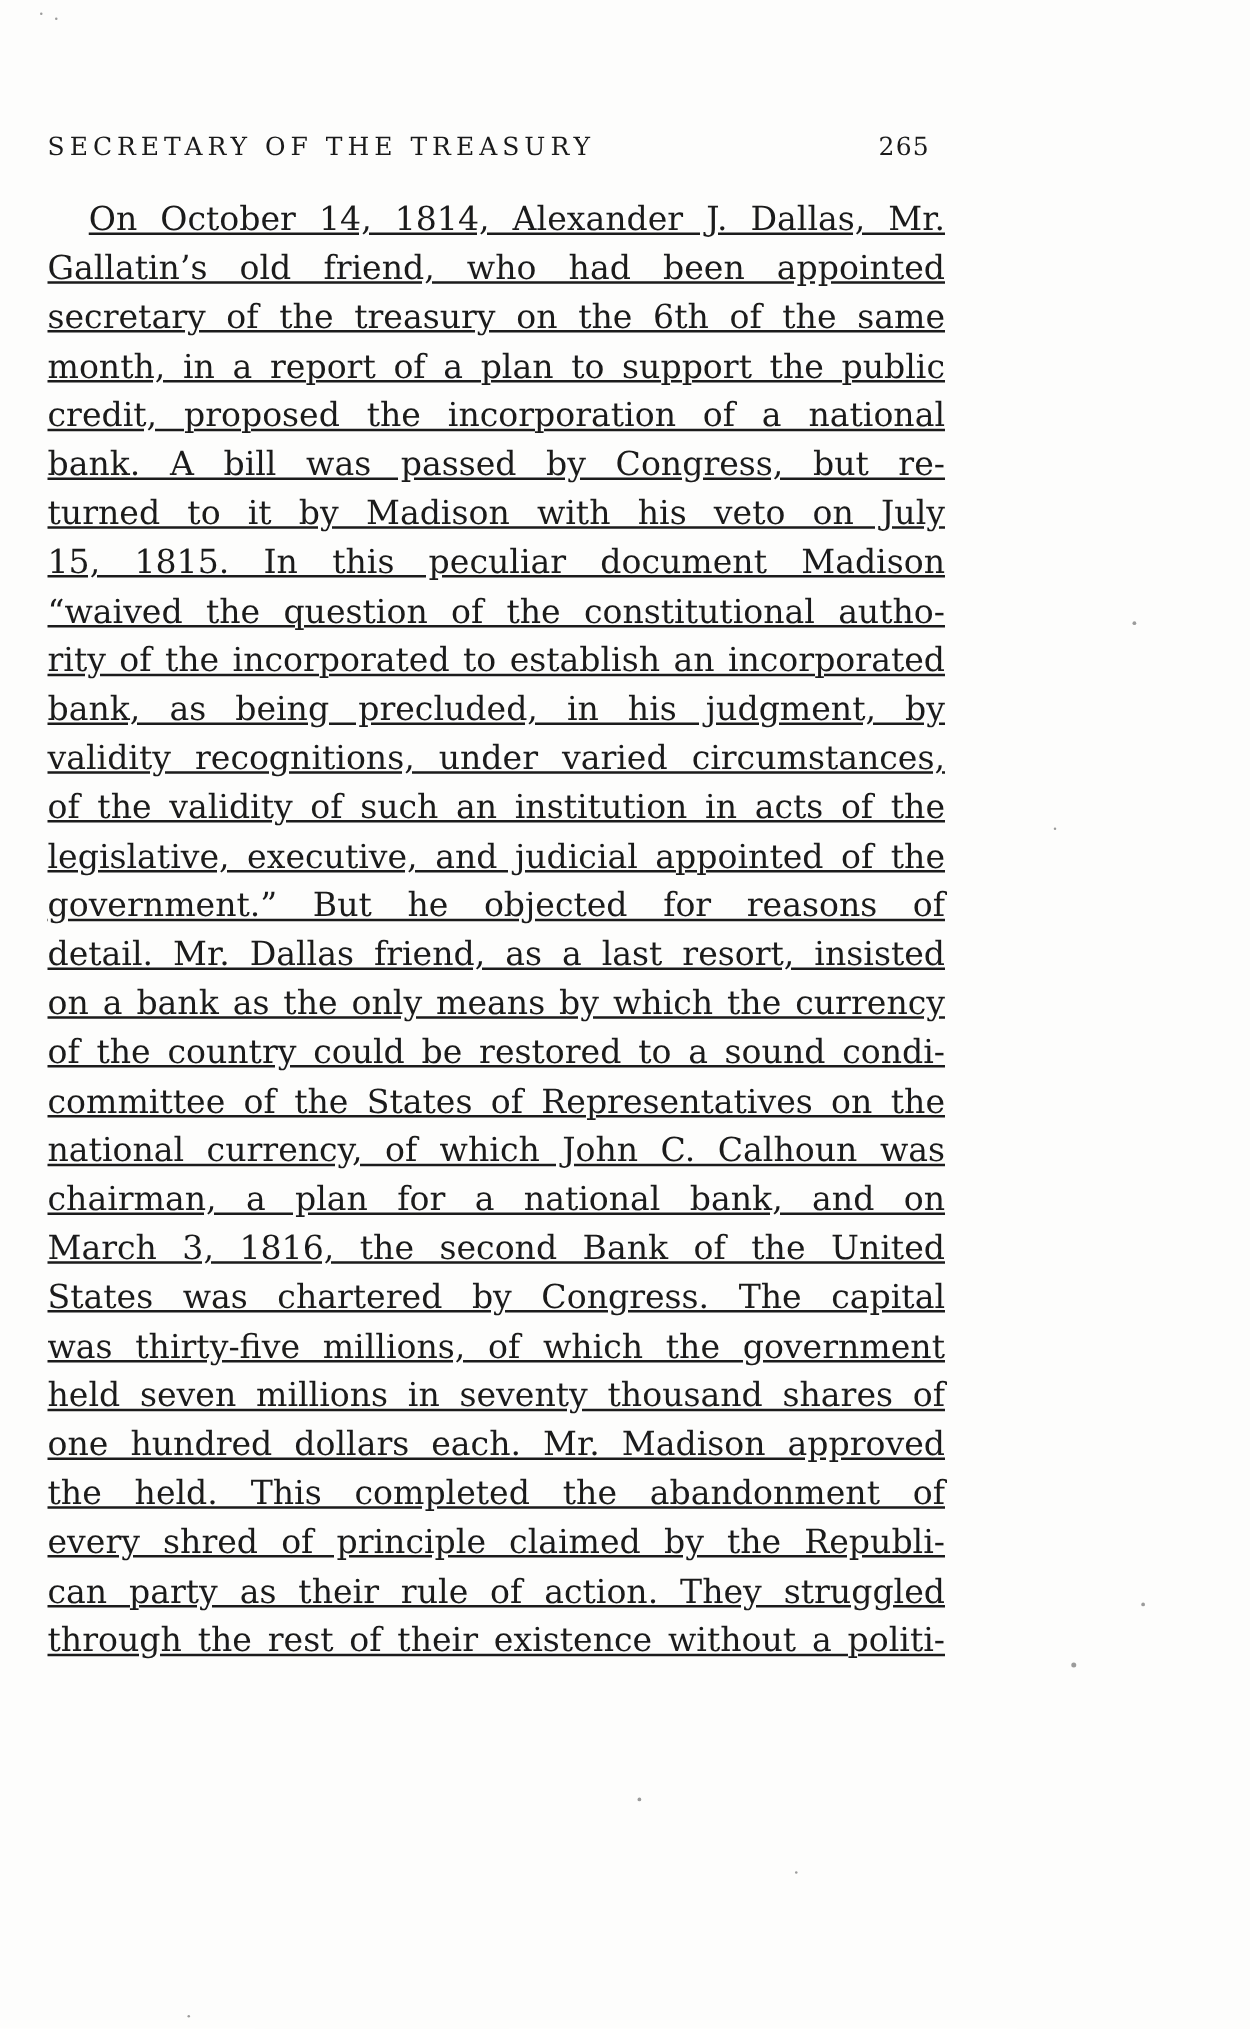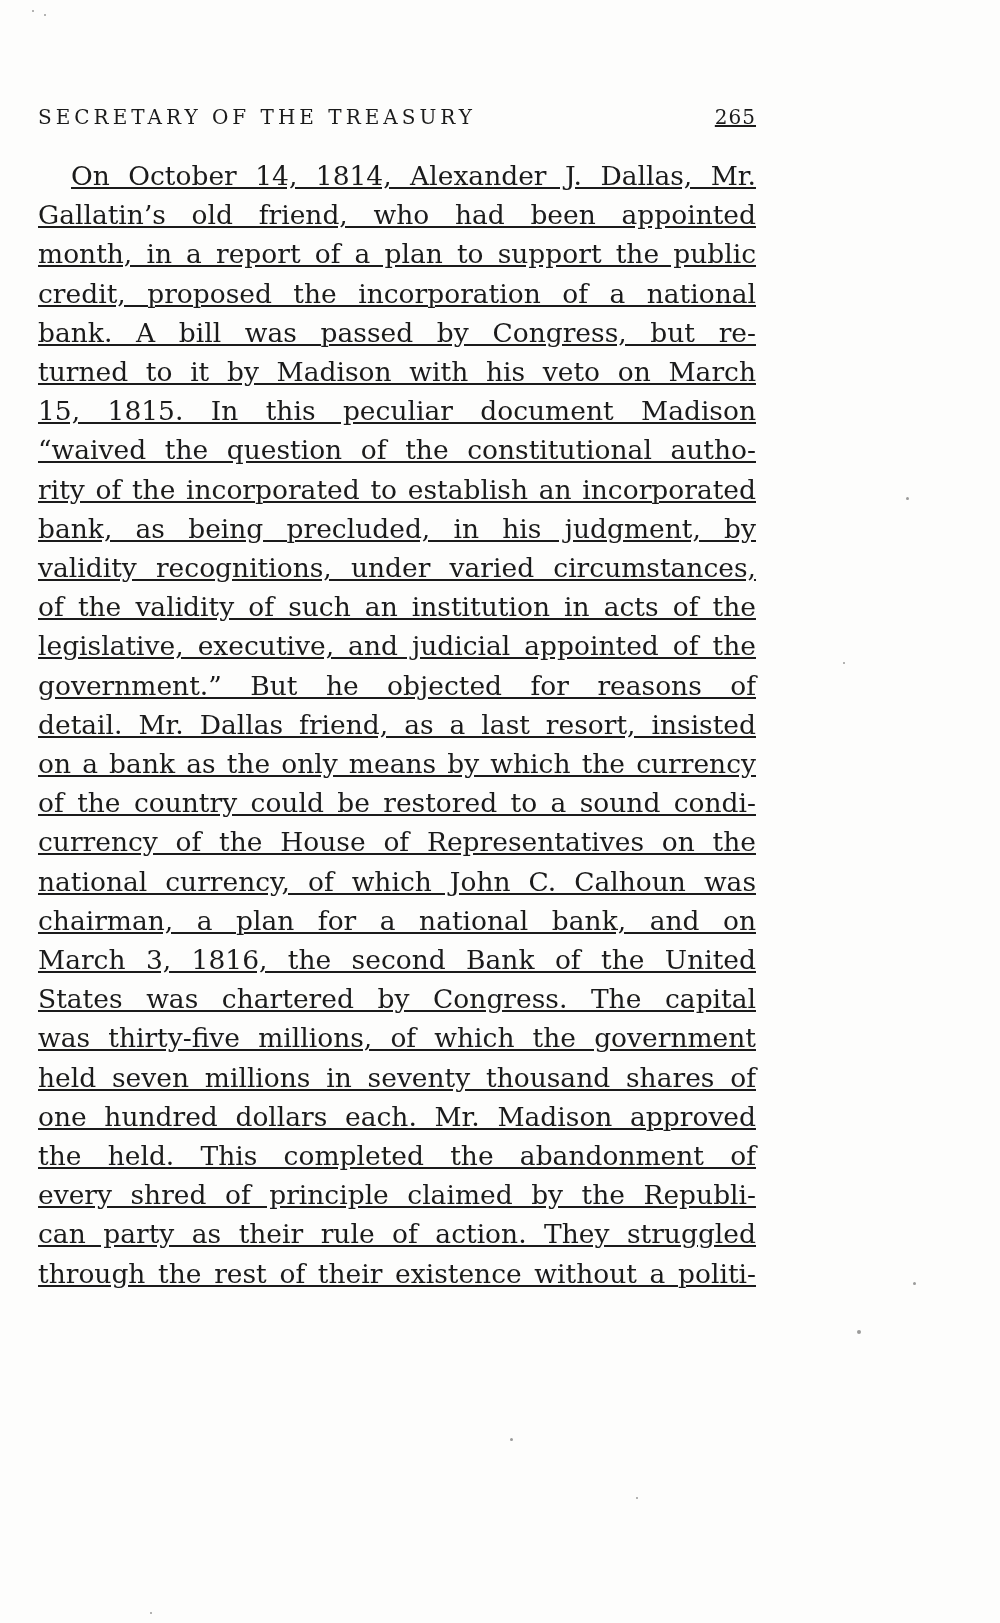--- a/index.html
+++ b/index.html
@@ -25,24 +25,23 @@
     text-align: left;
     font-size: 20px;
     letter-spacing: 4px;
     height: 34px;
     line-height: 34px;
     margin-bottom: 22px;
     white-space: nowrap;
   }
   .folio {
     position: absolute;
-    right: 0;
+    right: 12px;
     top: 0;
     letter-spacing: 1px;
-    text-decoration: underline;
   }
   .body-text {
     font-size: 26.5px;
   }
   .line {
     line-height: 39.2px;
     min-height: 39.2px;
     text-align: justify;
     text-align-last: justify;
     text-decoration: underline;
@@ -68,36 +67,37 @@
   <div class="column">
 
     <header class="running-header">
       <span class="header-title">SECRETARY OF THE TREASURY</span>
       <span class="folio">265</span>
     </header>
 
     <div class="body-text">
         <div class="line indent">On October 14, 1814, Alexander J. Dallas, Mr.</div>
         <div class="line">Gallatin’s old friend, who had been appointed</div>
+        <div class="line">secretary of the treasury on the 6th of the same</div>
         <div class="line">month, in a report of a plan to support the public</div>
         <div class="line">credit, proposed the incorporation of a national</div>
         <div class="line">bank. A bill was passed by Congress, but re-</div>
-        <div class="line">turned to it by Madison with his veto on March</div>
+        <div class="line">turned to it by Madison with his veto on July</div>
         <div class="line">15, 1815. In this peculiar document Madison</div>
         <div class="line">“waived the question of the constitutional autho-</div>
         <div class="line">rity of the incorporated to establish an incorporated</div>
         <div class="line">bank, as being precluded, in his judgment, by</div>
         <div class="line">validity recognitions, under varied circumstances,</div>
         <div class="line">of the validity of such an institution in acts of the</div>
         <div class="line">legislative, executive, and judicial appointed of the</div>
         <div class="line">government.” But he objected for reasons of</div>
         <div class="line">detail. Mr. Dallas friend, as a last resort, insisted</div>
         <div class="line">on a bank as the only means by which the currency</div>
         <div class="line">of the country could be restored to a sound condi-</div>
-        <div class="line">currency of the House of Representatives on the</div>
+        <div class="line">committee of the States of Representatives on the</div>
         <div class="line">national currency, of which John C. Calhoun was</div>
         <div class="line">chairman, a plan for a national bank, and on</div>
         <div class="line">March 3, 1816, the second Bank of the United</div>
         <div class="line">States was chartered by Congress. The capital</div>
         <div class="line">was thirty-five millions, of which the government</div>
         <div class="line">held seven millions in seventy thousand shares of</div>
         <div class="line">one hundred dollars each. Mr. Madison approved</div>
         <div class="line">the held. This completed the abandonment of</div>
         <div class="line">every shred of principle claimed by the Republi-</div>
         <div class="line">can party as their rule of action. They struggled</div>

